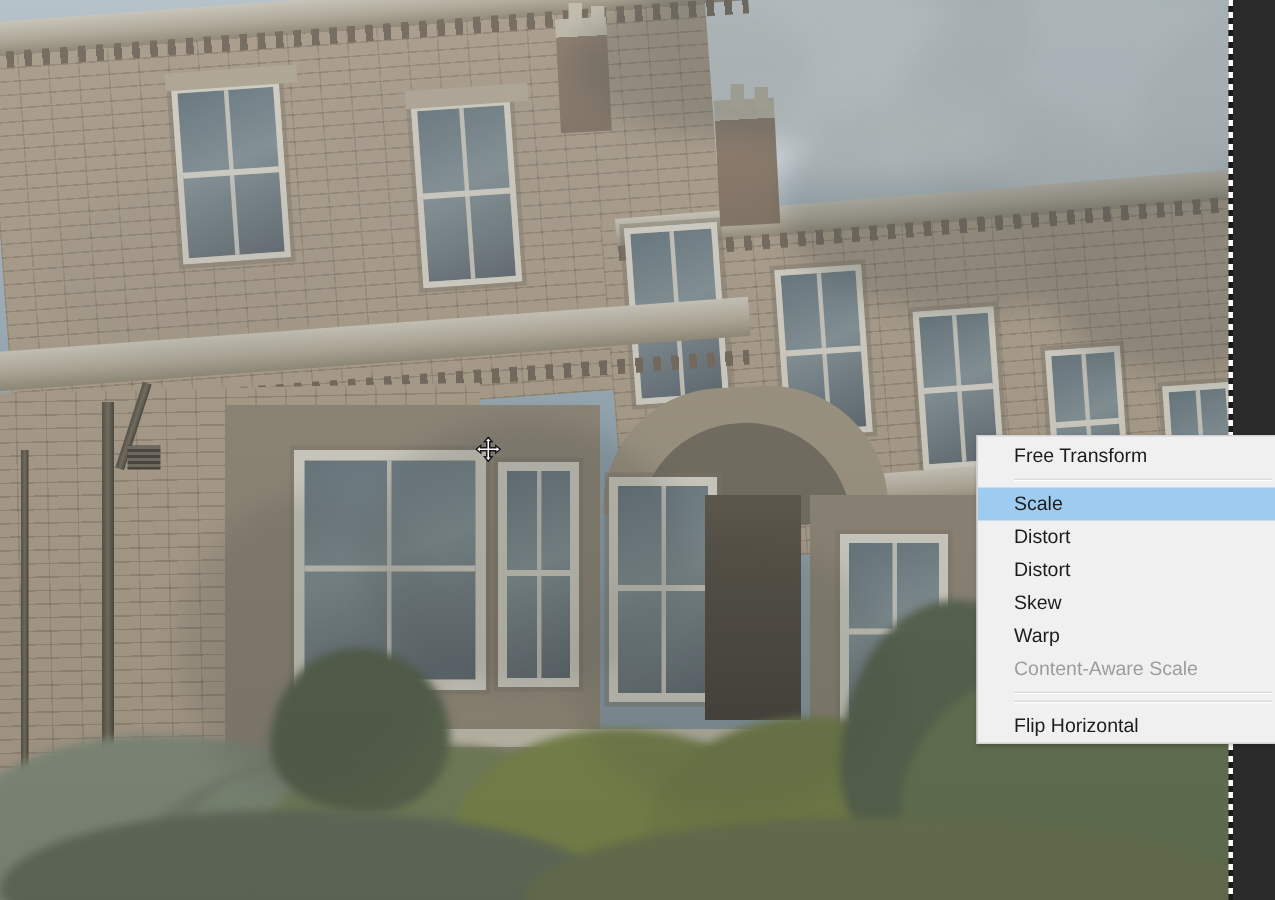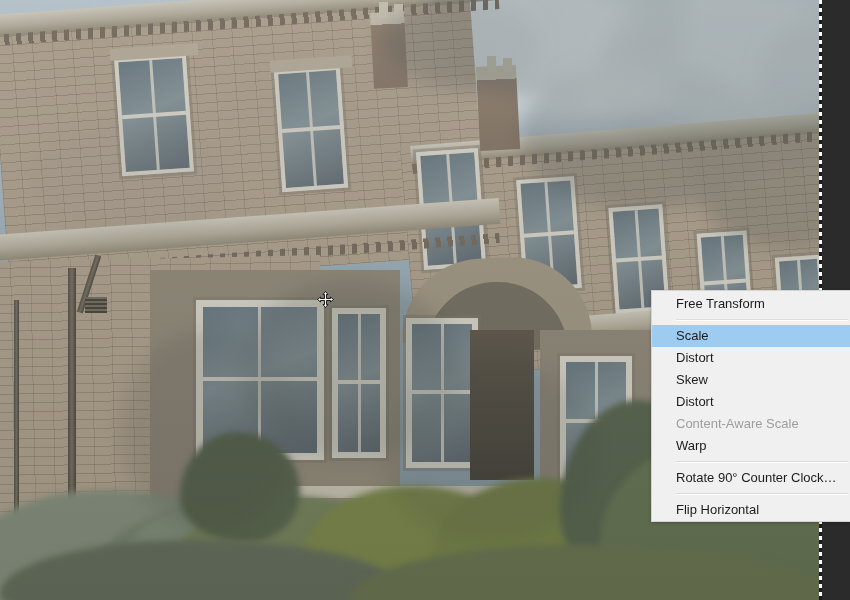--- a/index.html
+++ b/index.html
@@ -318,21 +318,20 @@
   <svg id="move-cursor" viewBox="0 0 17 17" style="left: 317px; top: 291px;">
     <path d="M8.5 0.5 L11 3.5 L9.5 3.5 L9.5 7.5 L13.5 7.5 L13.5 6 L16.5 8.5 L13.5 11 L13.5 9.5 L9.5 9.5 L9.5 13.5 L11 13.5 L8.5 16.5 L6 13.5 L7.5 13.5 L7.5 9.5 L3.5 9.5 L3.5 11 L0.5 8.5 L3.5 6 L3.5 7.5 L7.5 7.5 L7.5 3.5 L6 3.5 Z" fill="#ffffff" stroke="#1a1a1a" stroke-width="1"></path>
   </svg>
 </div>
 
 <div id="context-menu" style="background: rgb(240, 240, 240);">
     <div class="menu-item">Free Transform</div>
     <div class="menu-sep"></div>
     <div class="menu-item selected" style="background: rgb(158, 203, 240);">Scale</div>
     <div class="menu-item">Distort</div>
+    <div class="menu-item">Distort</div>
     <div class="menu-item">Skew</div>
-    <div class="menu-item">Distort</div>
+    <div class="menu-item">Warp</div>
     <div class="menu-item disabled">Content-Aware Scale</div>
-    <div class="menu-item">Warp</div>
     <div class="menu-sep"></div>
-    <div class="menu-item">Rotate 90° Counter Clockwise</div>
     <div class="menu-sep"></div>
     <div class="menu-item">Flip Horizontal</div>
   </div>
 
 </body></html>

